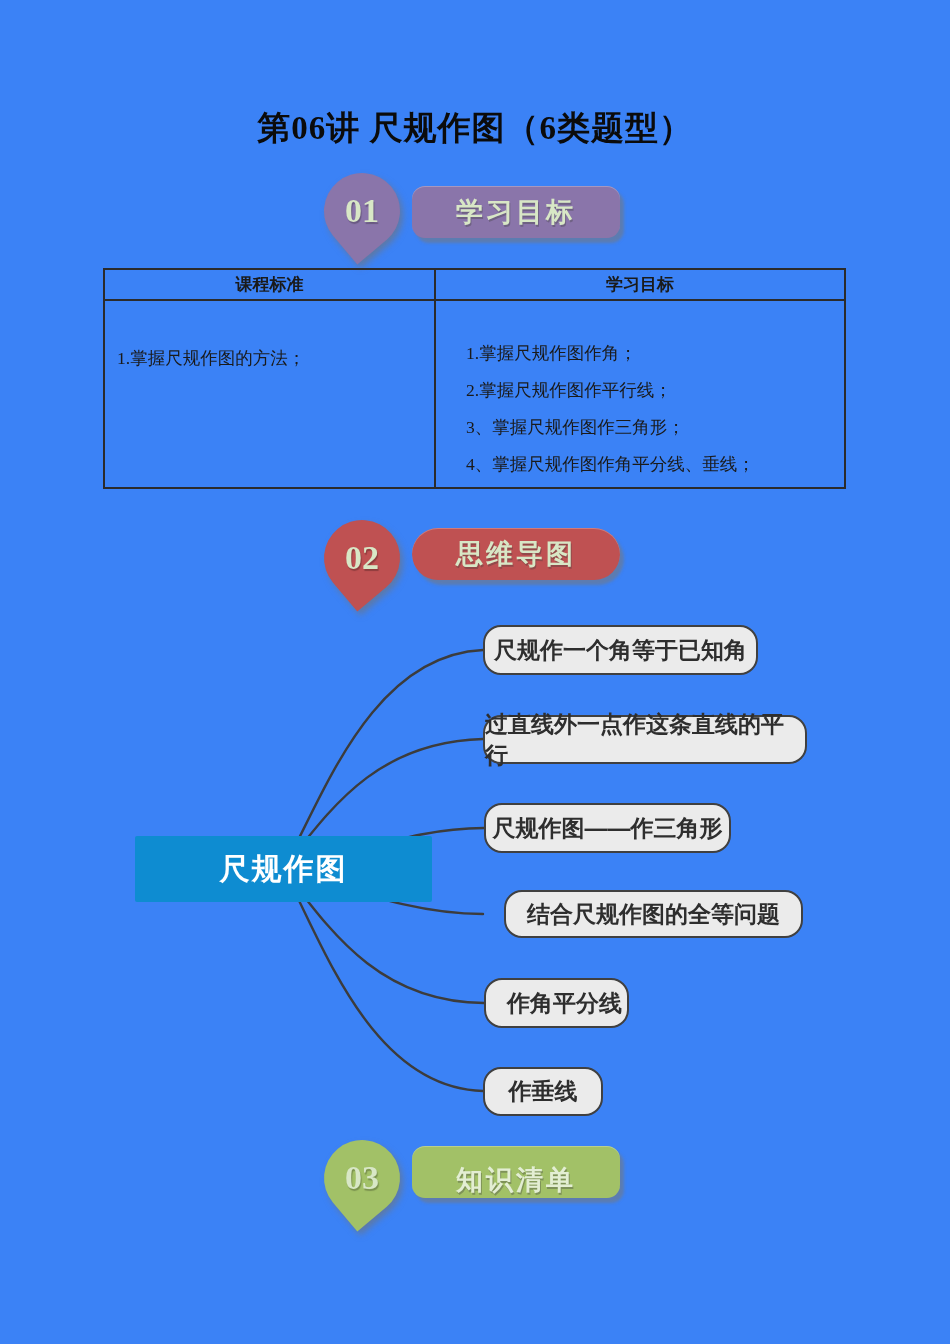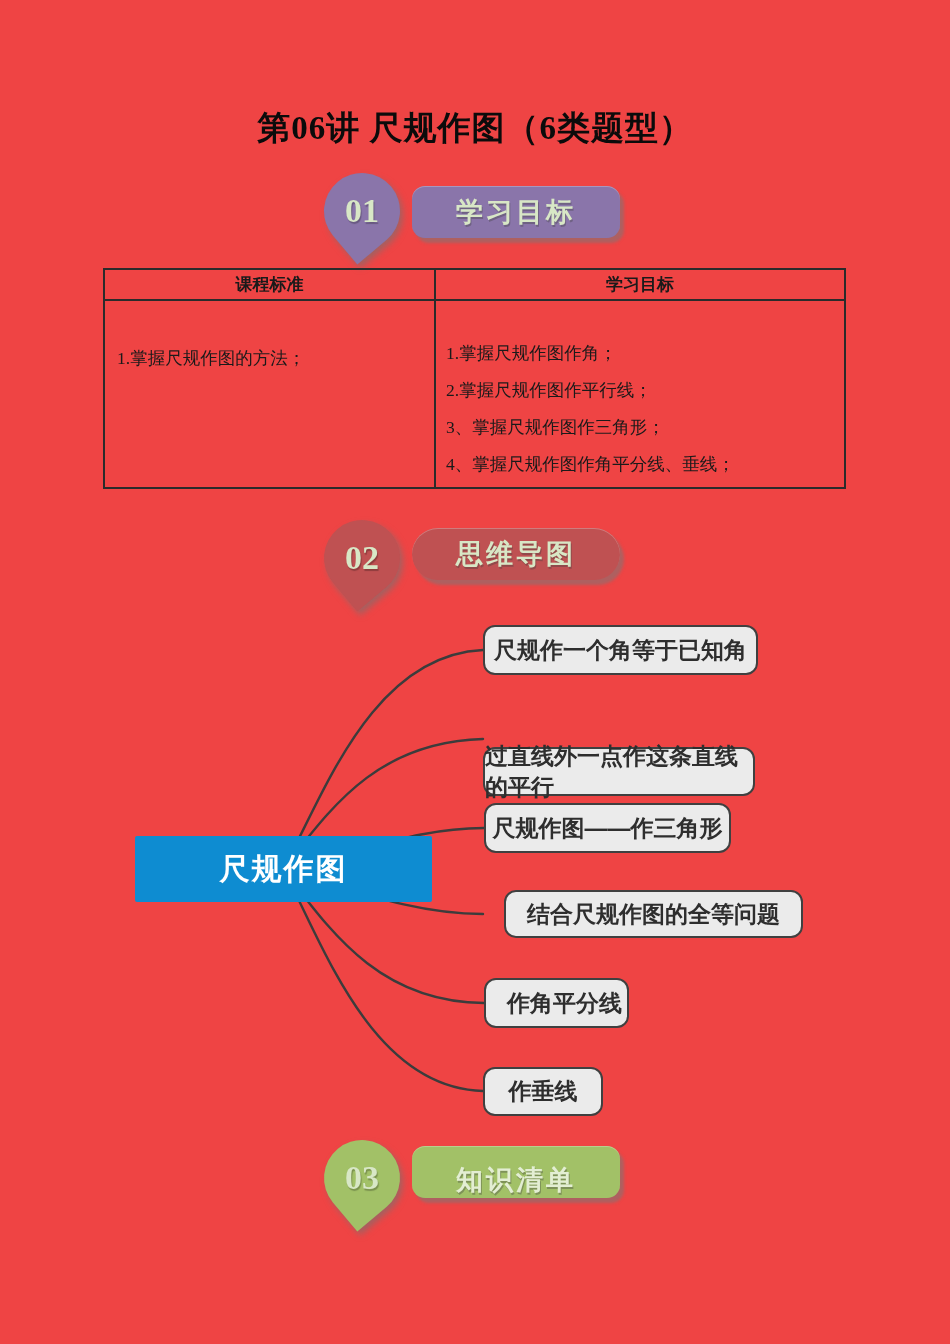--- a/index.html
+++ b/index.html
@@ -1,19 +1,19 @@
 <!DOCTYPE html>
 <html style="--section1: #8A75AA; --section2: #BF5152; --section3: #A2C167; --root-node: #0E8CD1; --branch-fill: #EBEBEB; --branch-border: #404040;"><head>
 <meta charset="utf-8">
 <style>
   html,body{margin:0;padding:0;background:#ffffff;}
   .page{
     position:relative;
     width:950px;height:1344px;
-    background:#ef4444;
+    background:#3b82f6;
     overflow:hidden;
     font-family:"Liberation Sans","DejaVu Sans",sans-serif;
   }
 
   
   .doc-title{
     position:absolute;left:0;top:106px;width:950px;
     margin:0;text-align:center;
     font-family:"Liberation Serif","DejaVu Serif",serif;
     font-weight:bold;font-size:33px;color:#0b0b0b;
@@ -72,45 +72,45 @@
   }
   .std-table .th{
     display:flex;align-items:center;justify-content:center;
     font-weight:bold;font-size:17px;
     border-bottom:2px solid #2b2b2b;
     box-sizing:border-box;
   }
   .std-table .th.first, .std-table .td.first{border-right:2px solid #2b2b2b;}
   .std-table .td{box-sizing:border-box;font-size:17.5px;}
   .std-table .td.first{padding:46px 6px 0 12px;}
-  .std-table .td.second{padding:34px 0 0 10px;}
+  .std-table .td.second{padding:34px 0 0 10px;margin-left:20px;}
   .std-table .td p{margin:0;line-height:37px;}
   .std-table .td.first p{line-height:22px;}
 
   
   .mindmap-lines{position:absolute;left:0;top:0;width:950px;height:1344px;z-index:1;pointer-events:none;}
   .node{
     position:absolute;z-index:2;
     display:flex;align-items:center;justify-content:center;
     box-sizing:border-box;
   }
   .root-node{
     left:135px;top:836px;width:297px;height:66px;
     background:var(--root-node,#0E8CD1);
     border-radius:2px;
     color:#ffffff;font-weight:bold;font-size:30px;letter-spacing:2px;
   }
   .branch{
     background:var(--branch-fill,#EBEBEB);
     border:2.5px solid var(--branch-border,#404040);
-    border-radius:12px;
+    border-radius:18px;
     color:#2e2e2e;font-weight:bold;font-size:23px;
   }
   #b1{left:483px;top:625px;width:275px;height:50px;}
-  #b2{left:483px;top:715px;width:272px;height:49px;margin-top:32px;}
+  #b2{left:483px;top:715px;width:324px;height:49px;}
   #b3{left:484px;top:803px;width:247px;height:50px;}
   #b4{left:504px;top:890px;width:299px;height:48px;}
   #b5{left:484px;top:978px;width:145px;height:50px;padding-left:16px;}
   #b6{left:483px;top:1067px;width:120px;height:49px;}
 </style>
 </head>
 <body>
 
 <div class="page">
 

